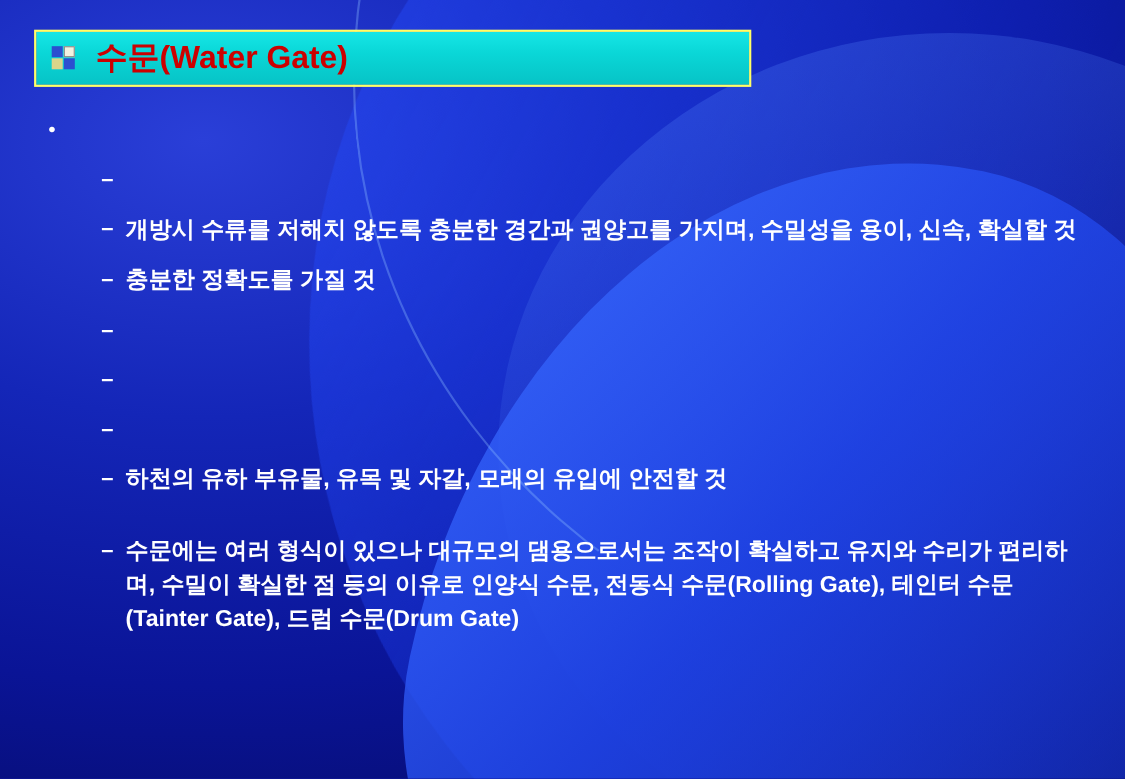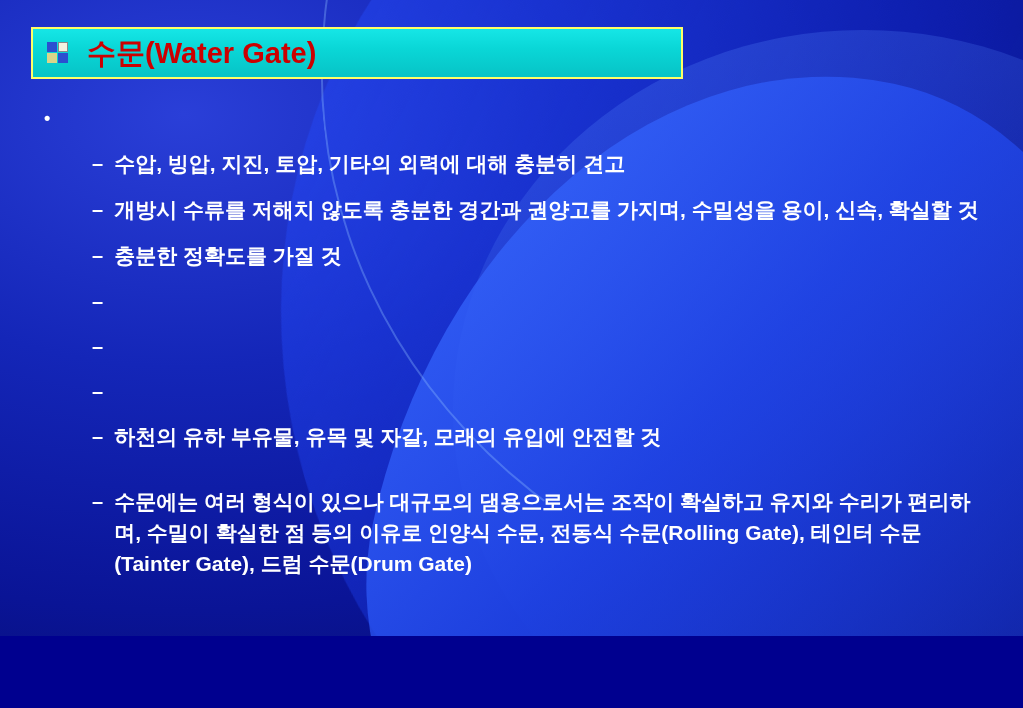--- a/index.html
+++ b/index.html
@@ -10,21 +10,21 @@
     width: 1023px;
     height: 708px;
     overflow: hidden;
     font-family: "Liberation Sans", sans-serif;
     background: #00008f;
   }
 
   .slide {
     position: relative;
     width: 1023px;
-    height: 636px;
+    height: 708px;
     background:
       radial-gradient(ellipse 1400px 900px at 18% 18%, #2a3fd8 0%, #1426b8 28%, #0a1496 55%, #050a66 80%, #02043f 100%);
     overflow: hidden;
   }
 
   
   .swoosh1 {
     position: absolute;
     right: -360px;
     top: -250px;
@@ -183,21 +183,20 @@
   </div>
 
   <div class="content">
 
     <div class="l1">
       <span class="bullet">•</span>
     </div>
 
     <div class="l2">
       <span class="dash">–</span>
-      <span class="txt">수압, 빙압, 지진, 토압, 기타의 외력에 대해 충분히 견고</span>
     </div>
     <div class="l2">
       <span class="dash">–</span>
       <span class="txt">개방시 수류를 저해치 않도록 충분한 경간과 권양고를 가지며, 수밀성을 용이, 신속, 확실할 것</span>
     </div>
     <div class="l2">
       <span class="dash">–</span>
       <span class="txt">충분한 정확도를 가질 것</span>
     </div>
     <div class="l2">

